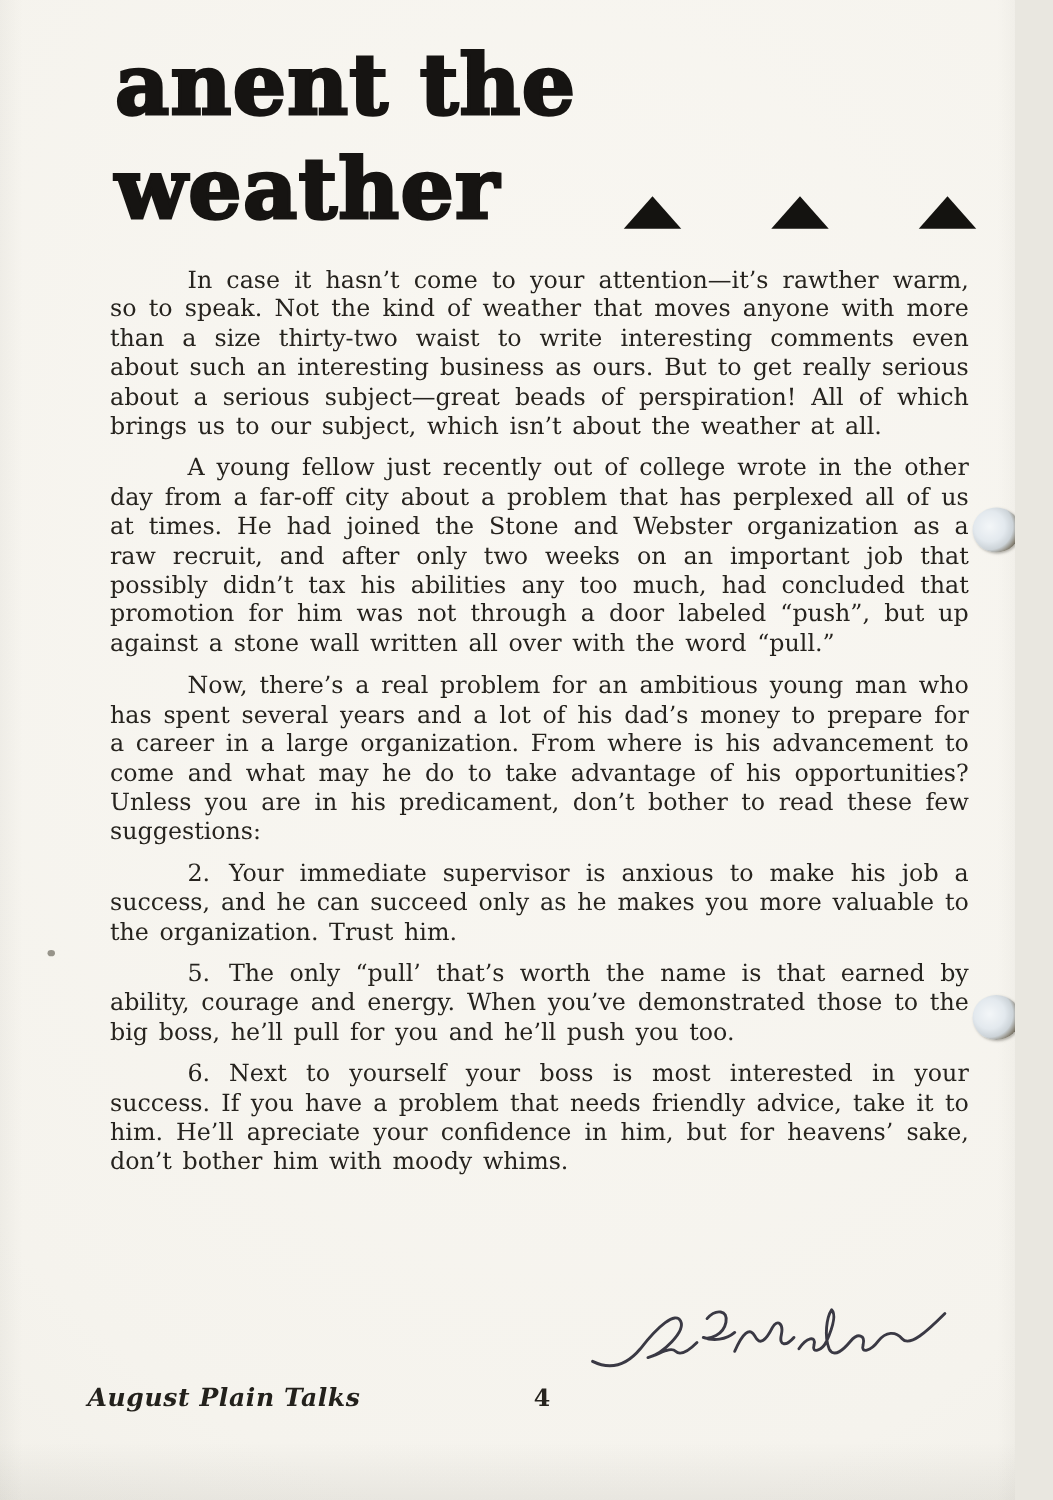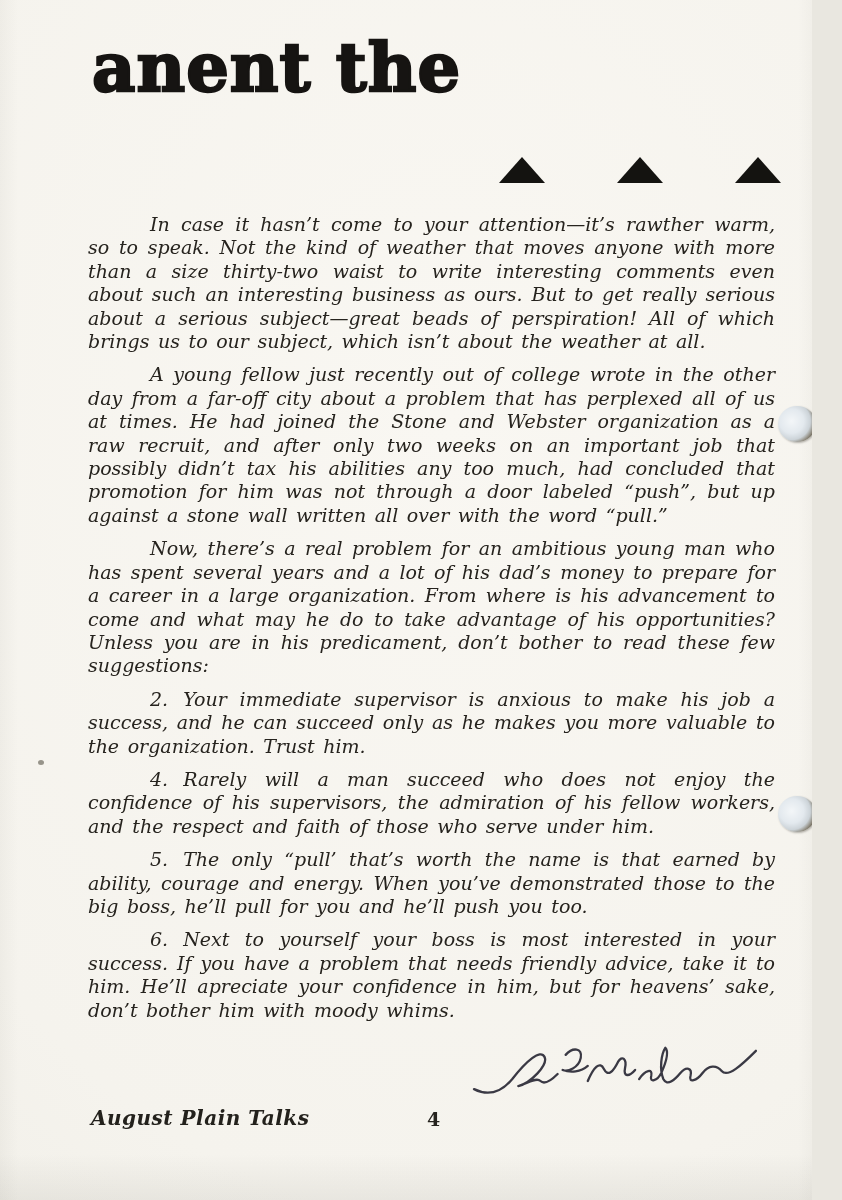--- a/index.html
+++ b/index.html
@@ -46,33 +46,33 @@
   }
 
   
   .bodytext{
     position:absolute;left:88px;top:213px;width:699px;
     font-size:19px;line-height:23.4px;
     color:#26231e;
     text-align:justify;
     word-spacing:2.5px;
   }
-  .bodytext p{margin:0 12px 10px 0;text-indent:62px;font-style:italic;}
+  .bodytext p{margin:0 12px 10px 0;text-indent:62px;}
   .item .num{margin-right:15px;}
 
   
   .signature{
     position:absolute;left:468px;top:1038px;width:302px;height:74px;
   }
   .signature svg{display:block;width:100%;height:100%;}
   .signature path{fill:none;stroke:#3a3944;stroke-width:2.3;stroke-linecap:round;stroke-linejoin:round;}
 
   
   .footer-pub{
-    position:absolute;left:91px;top:1106px;
+    position:absolute;left:70px;top:1106px;
     font-style:italic;font-weight:bold;
     font-size:20px;color:#23211c;letter-spacing:0.5px;
   }
   .footer-page{
     position:absolute;left:427px;top:1108px;
     font-size:19px;font-weight:bold;color:#26231e;
   }
 
   
   .hole{
@@ -87,35 +87,35 @@
     background:#97948a;
   }
 </style>
 </head>
 <body>
 
 <div class="page">
 
   <h1 class="title">
     <span class="tline">anent the</span>
+    <span class="tline">weather</span>
   </h1>
 
   <div class="tri-row">
     <span class="tri"></span>
     <span class="tri"></span>
     <span class="tri"></span>
   </div>
 
   <div class="bodytext">
     <p>In case it hasn’t come to your attention—it’s rawther warm, so to speak.  Not the kind of weather that moves anyone with more than a size thirty-two waist to write interesting comments even about such an interesting business as ours.  But to get really serious about a serious subject—great beads of perspiration! All of which brings us to our subject, which isn’t about the weather at all.</p>
     <p>A young fellow just recently out of college wrote in the other day from a far-off city about a problem that has perplexed all of us at times.  He had joined the Stone and Webster organization as a raw recruit, and after only two weeks on an important job that possibly didn’t tax his abilities any too much, had concluded that promotion for him was not through a door labeled “push”, but up against a stone wall written all over with the word “pull.”</p>
     <p>Now, there’s a real problem for an ambitious young man who has spent several years and a lot of his dad’s money to prepare for a career in a large organization.  From where is his advancement to come and what may he do to take advantage of his opportunities?  Unless you are in his predicament, don’t bother to read these few suggestions:</p>
 
     <p class="item"><span class="num">2.</span><span>Your immediate supervisor is anxious to make his job a success, and he can succeed only as he makes you more valuable to the organization.  Trust him.</span></p>
-    <p class="item"><span class="num">4.</span><span>Rarely will a man succeed who does not enjoy the confidence of his supervisors, the admiration of his fellow workers, and the respect and faith of those who serve under him.</span></p>
     <p class="item"><span class="num">5.</span><span>The only “pull’ that’s worth the name is that earned by ability, courage and energy.  When you’ve demonstrated those to the big boss, he’ll pull for you and he’ll push you too.</span></p>
     <p class="item"><span class="num">6.</span><span>Next to yourself your boss is most interested in your success.  If you have a problem that needs friendly advice, take it to him.  He’ll apreciate your confidence in him, but for heavens’ sake, don’t bother him with moody whims.</span></p>
   </div>
 
   <div class="signature" aria-label="Tom P. Walker">
     <svg viewBox="0 0 300 72" xmlns="http://www.w3.org/2000/svg">
       <path d="M6 50 C22 58 34 52 44 40 C58 22 72 10 76 18 C80 26 62 44 50 47 C60 44 68 38 72 42 C76 46 83 41 89 35"></path>
       <path d="M97 16 C104 8 114 9 112 19 C110 29 99 33 94 31 C102 34 112 33 119 27"></path>
       <path d="M119 42 C125 28 131 22 135 30 C139 38 144 33 149 23 C153 16 158 20 156 29 C154 38 160 38 166 31"></path>
       <path d="M170 40 C176 31 184 29 182 37 C180 44 188 42 192 34 C196 25 200 13 196 9 C192 15 190 30 194 40 C198 48 206 40 211 34 C217 27 223 29 221 37 C219 44 227 42 233 34 C239 26 247 26 252 32 C258 39 272 26 286 12"></path>

